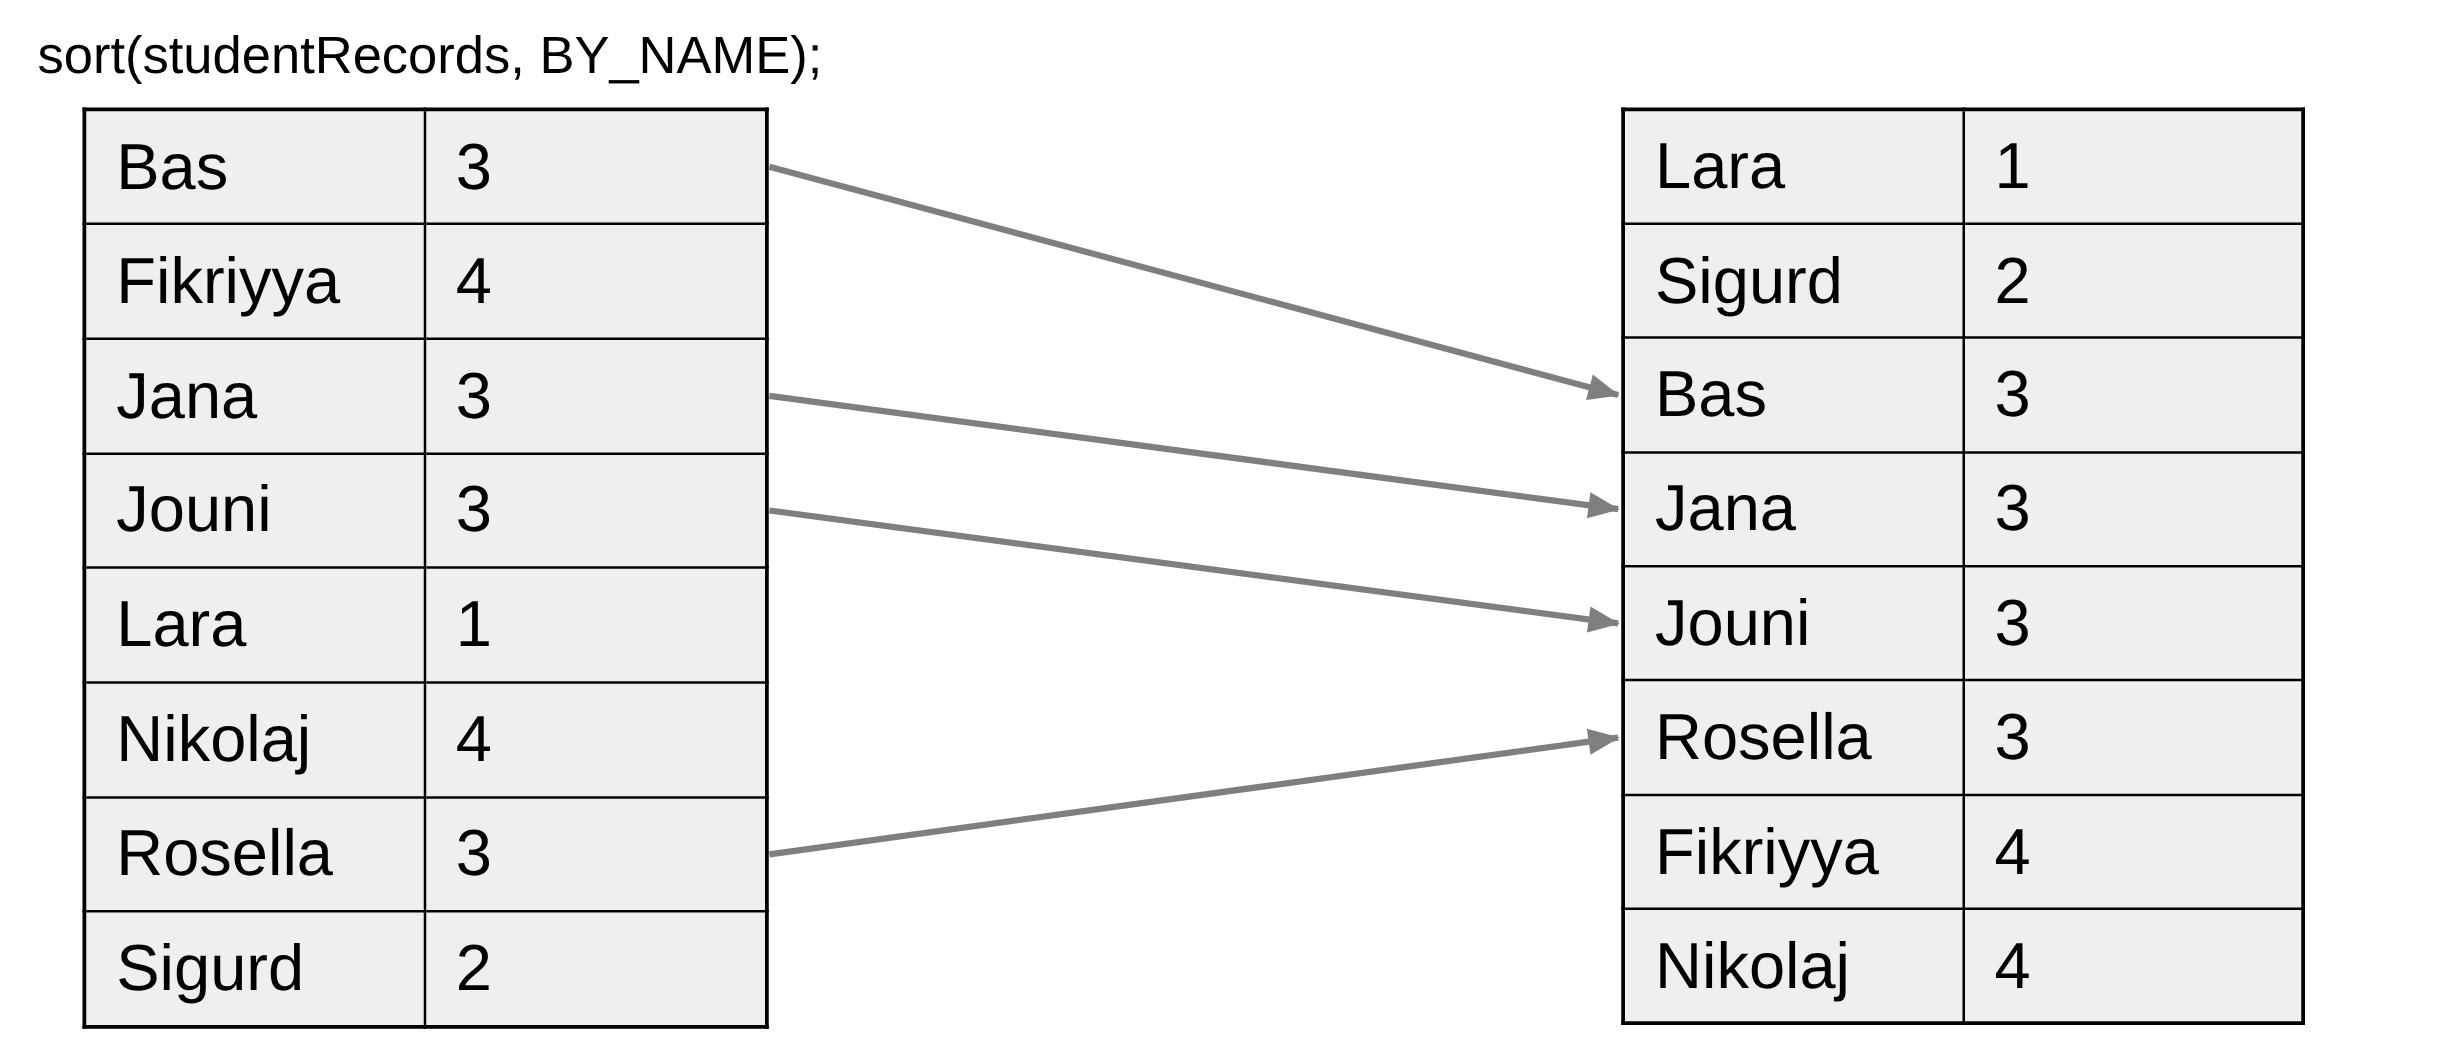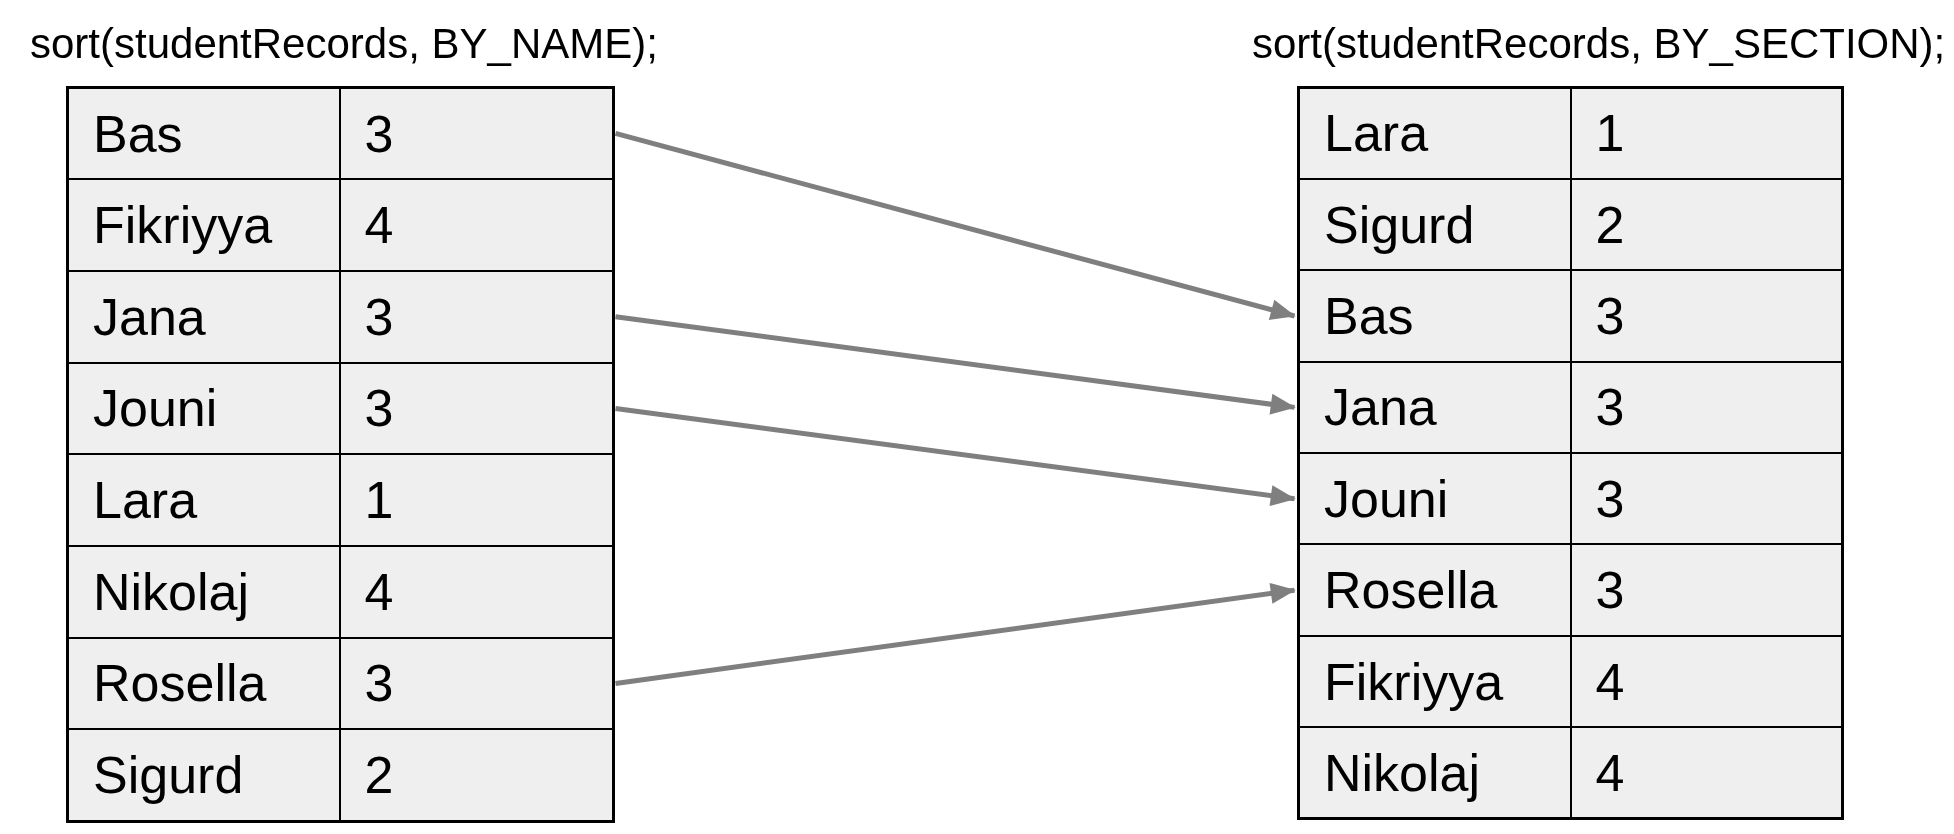--- a/index.html
+++ b/index.html
@@ -70,21 +70,20 @@
   }
   #arrowhead polygon { fill: var(--arrow); }
 </style>
 </head>
 <body>
 
 <div class="canvas" id="canvas">
 
   <div class="code-title" id="left-title">sort(studentRecords, BY_NAME);</div>
 
-  <div class="code-title" id="right-title">sort(studentRecords, BY_SECTION);</div>
 
   <table class="records" id="left-table">
     <colgroup>
         <col style="width:272px">
         <col style="width:274px">
       </colgroup>
     <tbody>
       <tr>
         <td>Bas</td>
         <td>3</td>

